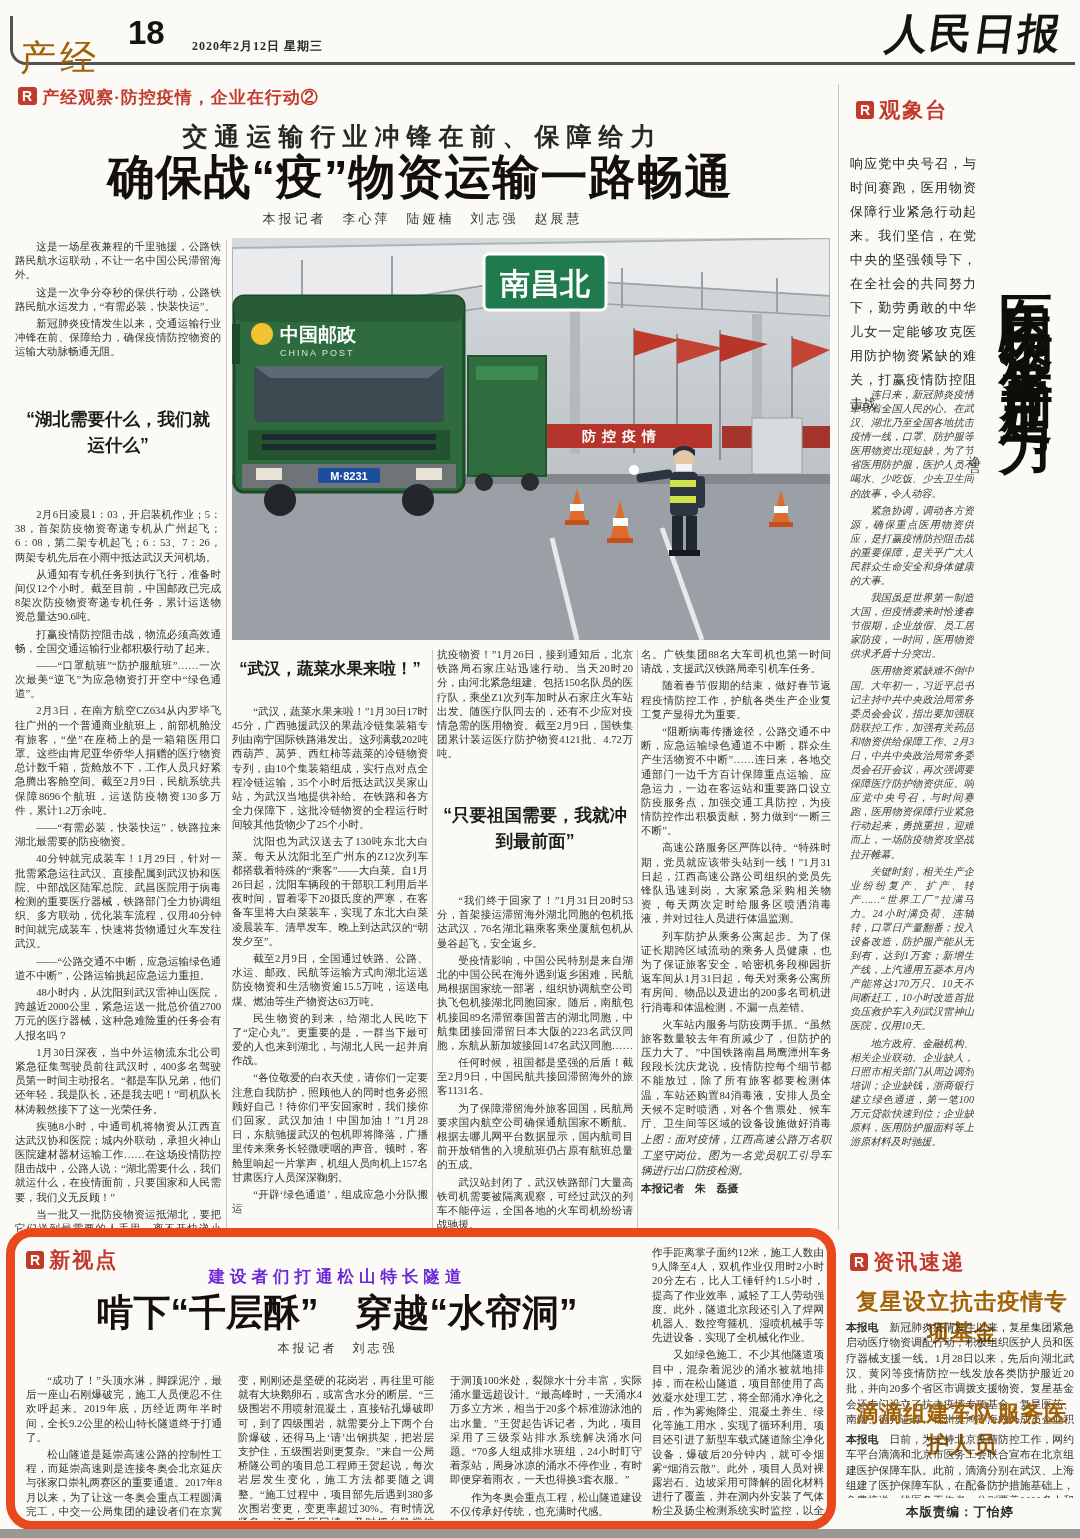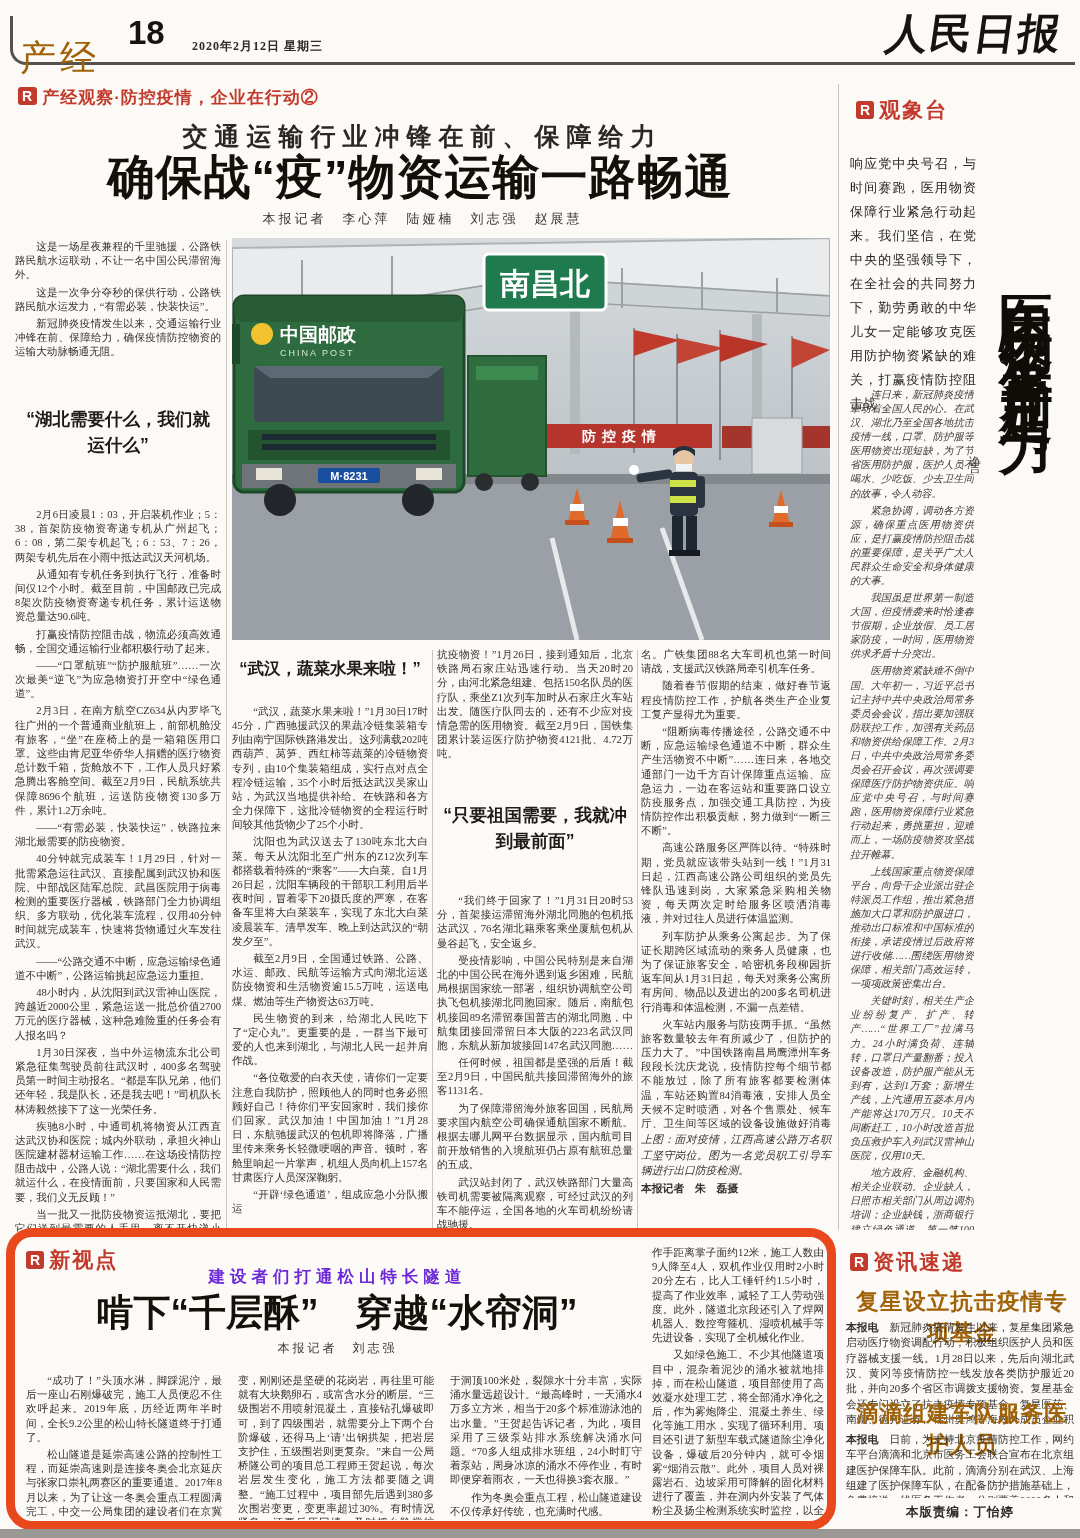--- a/index.html
+++ b/index.html
@@ -285,21 +285,20 @@
 
   <div class="obs-label"><span class="r-badge">R</span><span class="sec-label">观象台</span></div>
   <div class="obs-intro">响应党中央号召，与时间赛跑，医用物资保障行业紧急行动起来。我们坚信，在党中央的坚强领导下，在全社会的共同努力下，勤劳勇敢的中华儿女一定能够攻克医用防护物资紧缺的难关，打赢疫情防控阻击战</div>
   <div class="obs-headline">医用物资生产加足马力</div>
   <div class="obs-author">诤言</div>
   <div class="obs-body">
       <p>连日来，新冠肺炎疫情牵动着全国人民的心。在武汉、湖北乃至全国各地抗击疫情一线，口罩、防护服等医用物资出现短缺，为了节省医用防护服，医护人员不喝水、少吃饭、少去卫生间的故事，令人动容。</p>
       <p>紧急协调，调动各方资源，确保重点医用物资供应，是打赢疫情防控阻击战的重要保障，是关乎广大人民群众生命安全和身体健康的大事。</p>
       <p>我国虽是世界第一制造大国，但疫情袭来时恰逢春节假期，企业放假、员工居家防疫，一时间，医用物资供求矛盾十分突出。</p>
       <p>医用物资紧缺难不倒中国。大年初一，习近平总书记主持中共中央政治局常务委员会会议，指出要加强联防联控工作，加强有关药品和物资供给保障工作。2月3日，中共中央政治局常务委员会召开会议，再次强调要保障医疗防护物资供应。响应党中央号召，与时间赛跑，医用物资保障行业紧急行动起来，勇挑重担，迎难而上，一场防疫物资攻坚战拉开帷幕。</p>
-      <p>上线国家重点物资保障平台，向骨干企业派出驻企特派员工作组，推出紧急措施加大口罩和防护服进口，推动出口标准和中国标准的衔接，承诺疫情过后政府将进行收储……围绕医用物资保障，相关部门高效运转，一项项政策密集出台。</p>
       <p>关键时刻，相关生产企业纷纷复产、扩产、转产……“世界工厂”拉满马力。24小时满负荷、连轴转，口罩日产量翻番；投入设备改造，防护服产能从无到有，达到1万套；新增生产线，上汽通用五菱本月内产能将达170万只。10天不间断赶工，10小时改造首批负压救护车入列武汉雷神山医院，仅用10天。</p>
       <p>地方政府、金融机构、相关企业联动。企业缺人，日照市相关部门从周边调剂培训；企业缺钱，浙商银行建立绿色通道，第一笔100万元贷款快速到位；企业缺原料，医用防护服面料等上游原材料及时驰援。</p>
     </div>
 
   <div class="vp-box"></div>
   <div class="vp-label"><span class="r-badge">R</span><span class="sec-label">新视点</span></div>
   <div class="vp-overline">建设者们打通松山特长隧道</div>
   <div class="vp-headline">啃下“千层酥”　穿越“水帘洞”</div>
   <div class="vp-byline">本报记者　刘志强</div>
 

